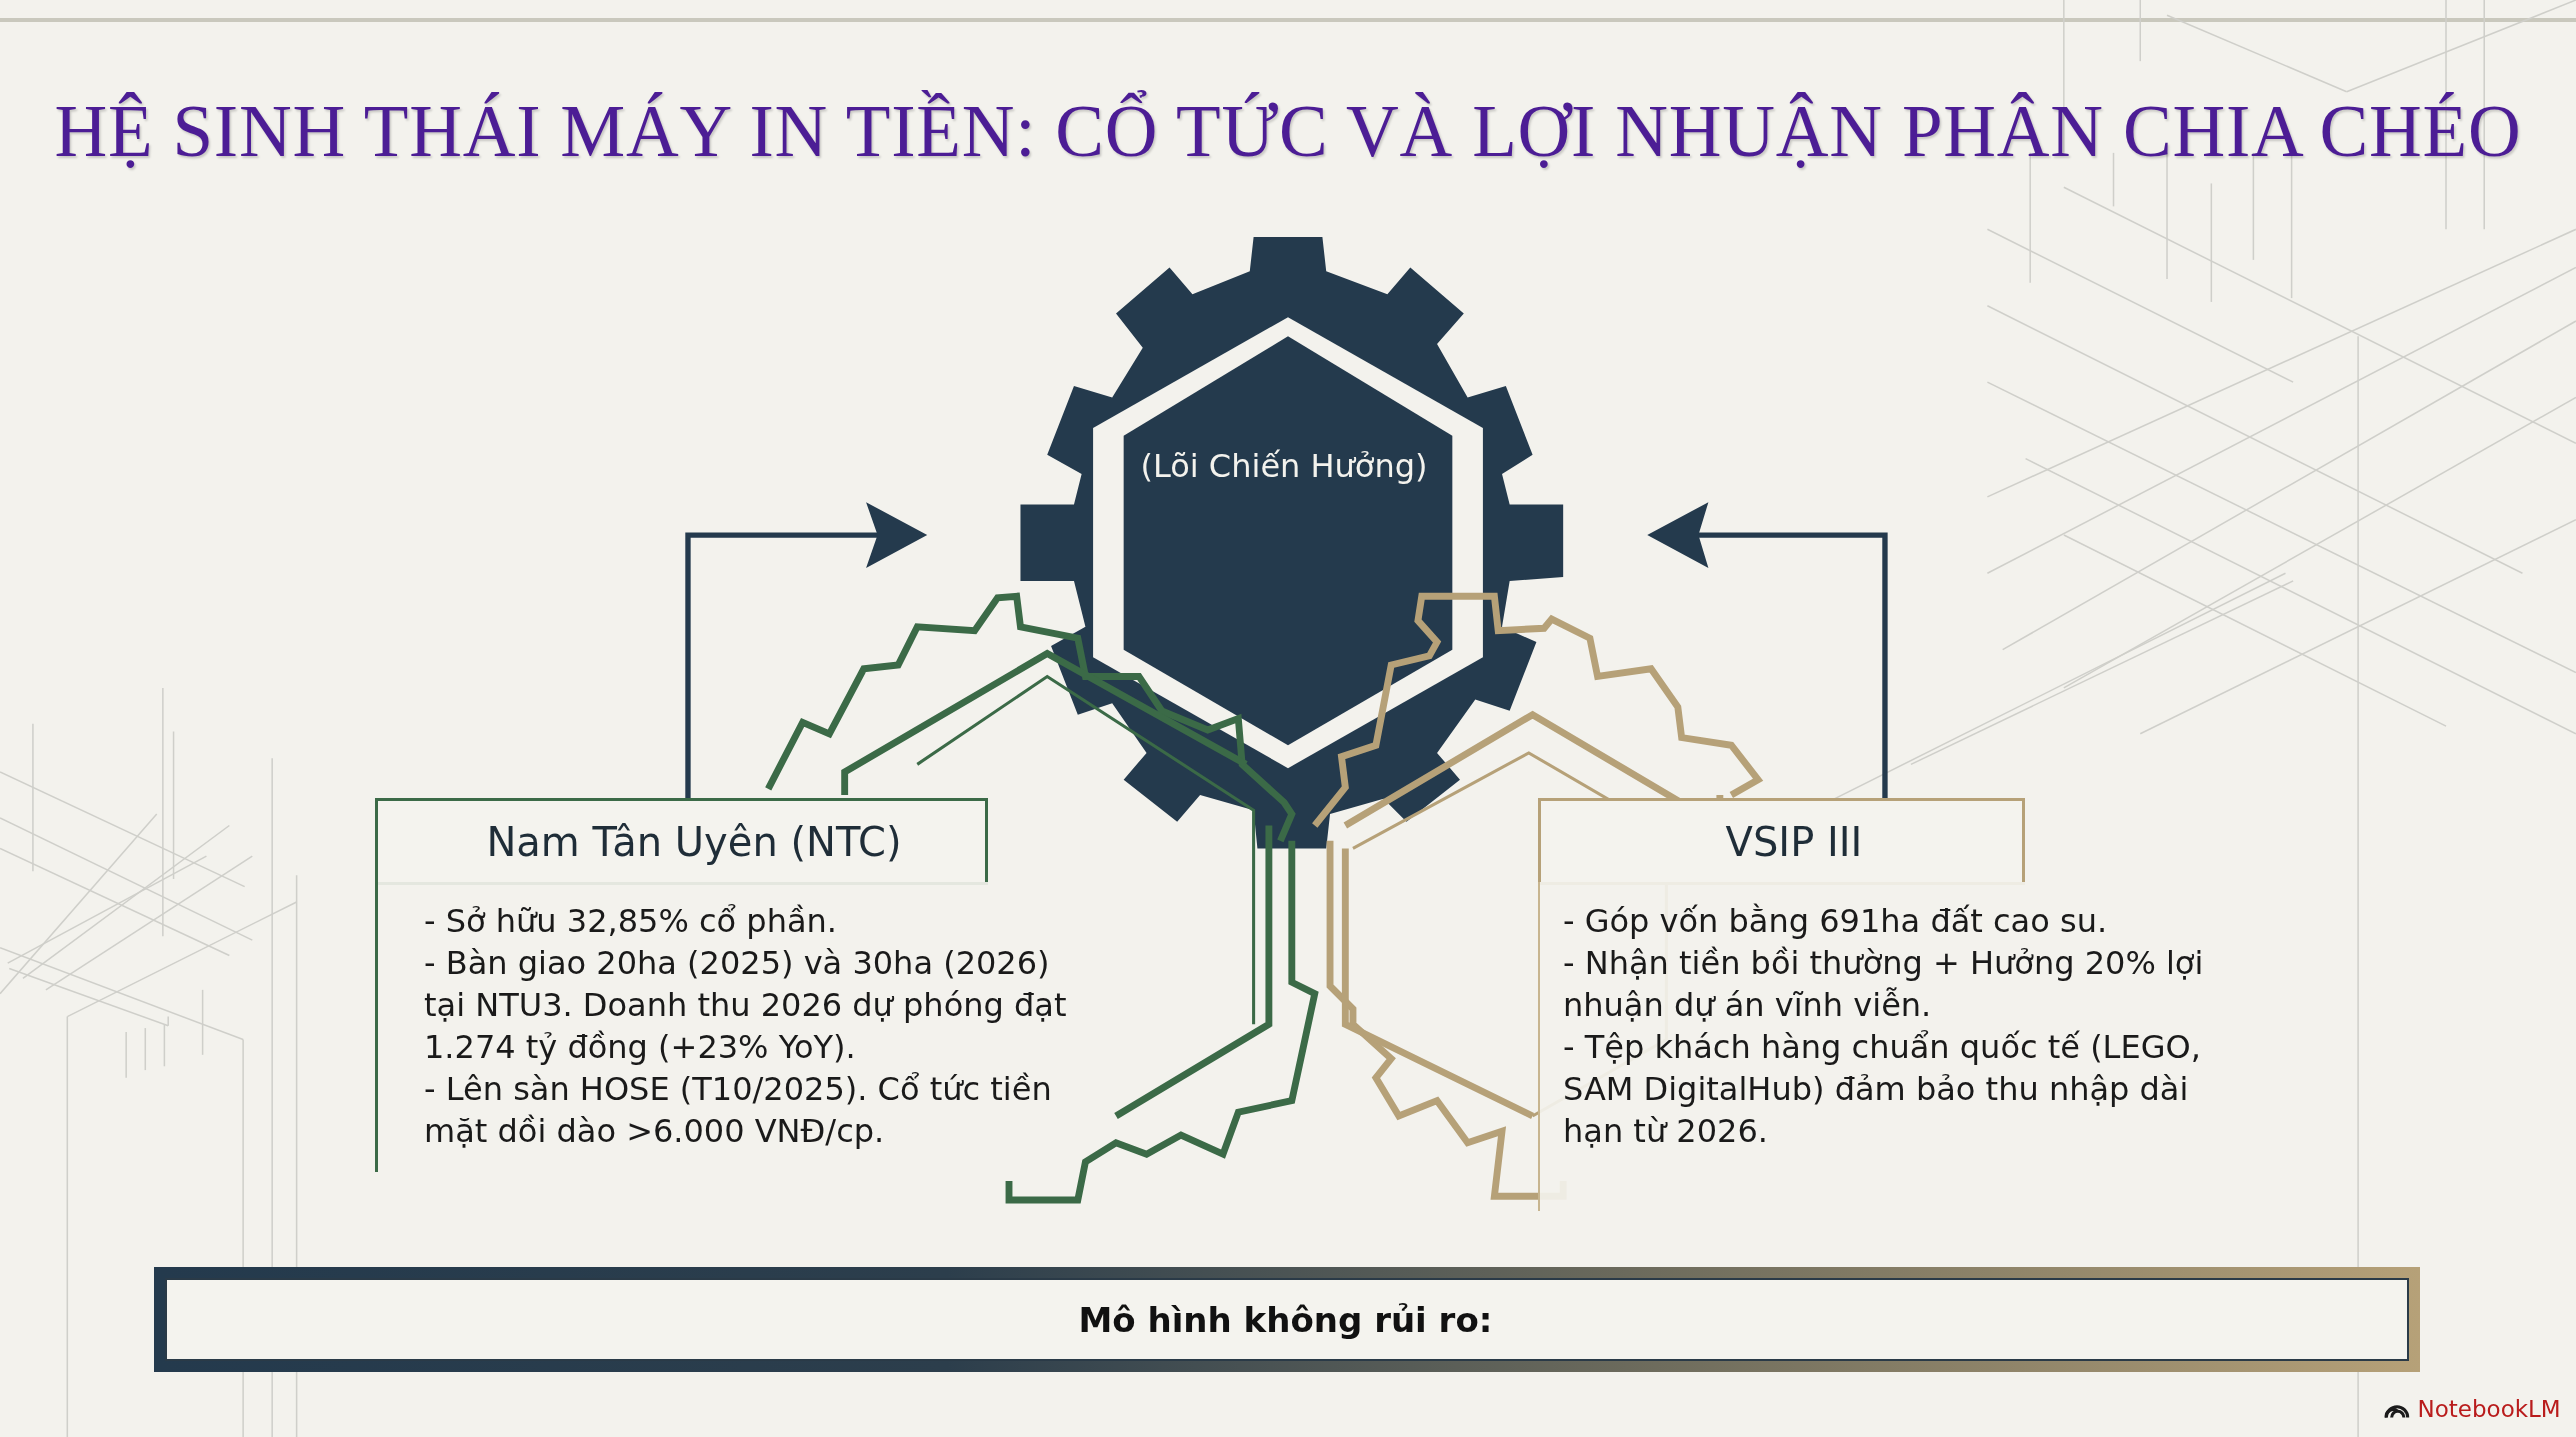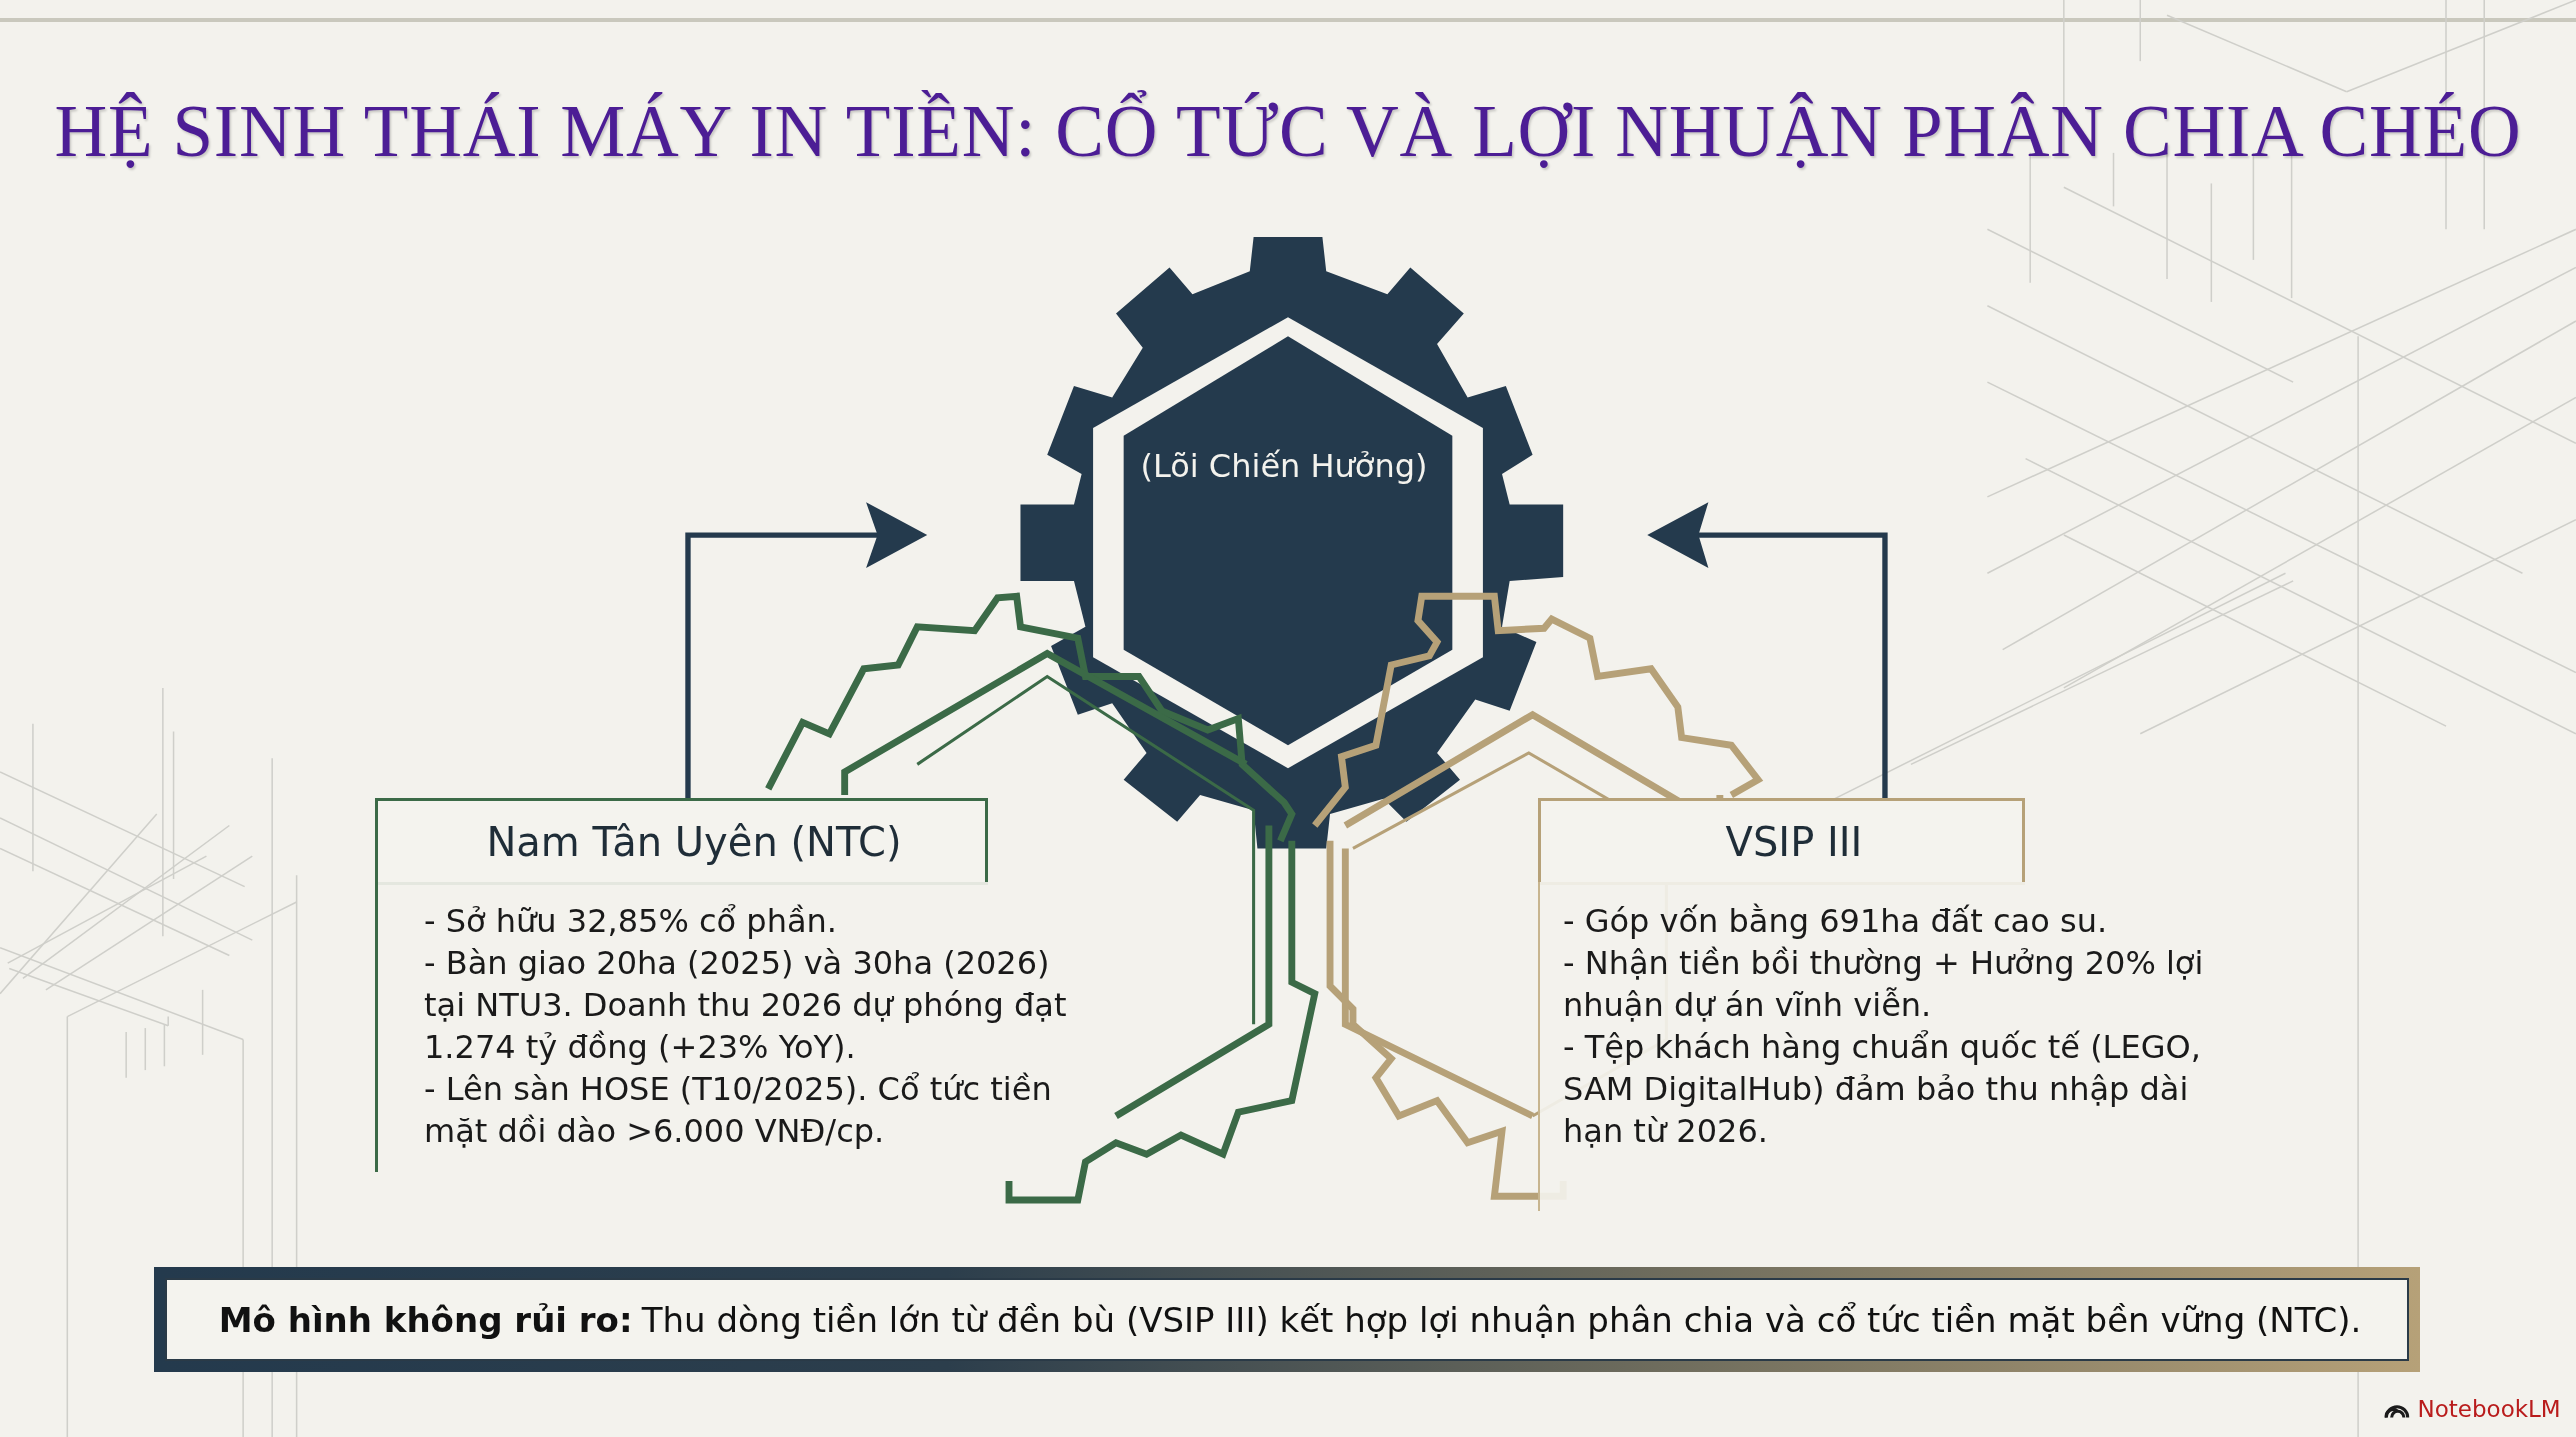--- a/index.html
+++ b/index.html
@@ -163,21 +163,20 @@
 <div class="card-body vsip-body">- Góp vốn bằng 691ha đất cao su.
 - Nhận tiền bồi thường + Hưởng 20% lợi
 nhuận dự án vĩnh viễn.
 - Tệp khách hàng chuẩn quốc tế (LEGO,
 SAM DigitalHub) đảm bảo thu nhập dài
 hạn từ 2026.</div>
 
 <div class="banner">
   <div class="banner-inner">
     <b>Mô hình không rủi ro:</b>
-    <span>Thu dòng tiền lớn từ đền bù (VSIP III) kết hợp lợi nhuận phân chia và cổ tức tiền mặt bền vững (NTC).</span>
   </div>
 </div>
 
 <div class="brand">
   <svg width="26" height="20" viewBox="0 0 34 26">
     <path d="M3 24 A14 14 0 0 1 31 24" fill="none" stroke="#1b1b1b" stroke-width="4"></path>
     <path d="M10 24 A8 8 0 0 1 26 24" fill="none" stroke="#1b1b1b" stroke-width="4"></path>
     <path d="M3 24 A9 9 0 0 1 18 16" fill="none" stroke="#1b1b1b" stroke-width="4"></path>
   </svg>
   <span>NotebookLM</span>

